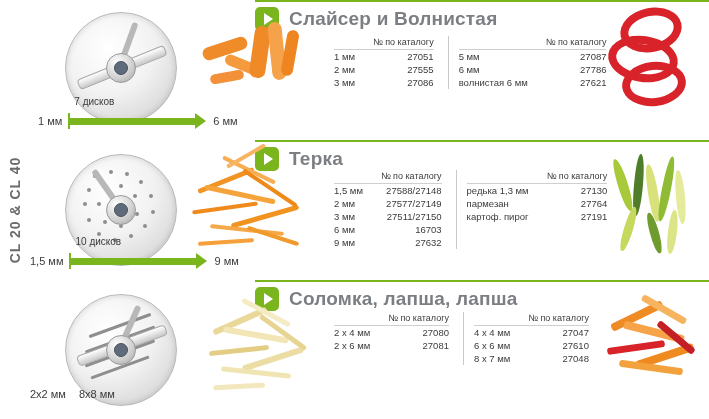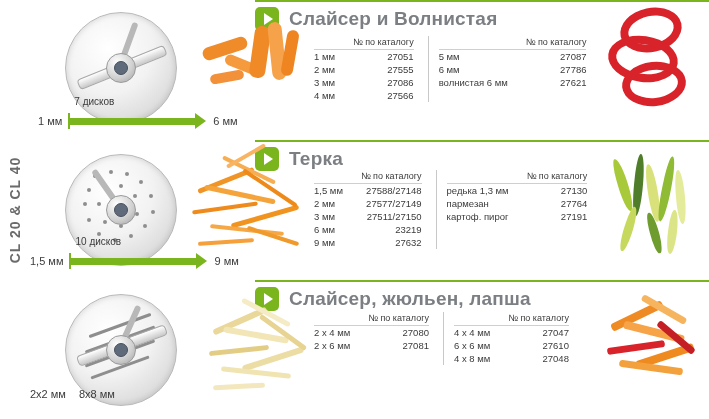--- a/index.html
+++ b/index.html
@@ -46,21 +46,21 @@
     display:block;width:0;height:0;border-left:9px solid #ffffff;
     border-top:6px solid transparent;border-bottom:6px solid transparent;
     margin-left:3px;
   }
   .title{
     font-size:19px;font-weight:bold;color:#7b7f83;letter-spacing:.2px;
     white-space:nowrap;
   }
 
   
-  .tables{position:absolute;left:284px;top:40px;display:flex;}
+  .tables{position:absolute;left:304px;top:40px;display:flex;}
   .tbl{font-size:9.5px;color:#3b3b3b;}
   .tbl table{border-collapse:collapse;}
   .tbl td{padding:1px 0;white-space:nowrap;}
   .tbl td.lbl{padding-right:18px;}
   .tbl td.num{text-align:right;}
   .hdr{
     font-size:9px;color:#3b3b3b;padding-bottom:2px;border-bottom:1px solid #cfcfcf;
   }
   .hdr td{padding-bottom:2px;}
   .colsep{
@@ -169,24 +169,20 @@
                 <td class="lbl">1 мм</td>
                 <td class="num">27051</td>
               </tr>
           <tr>
                 <td class="lbl">2 мм</td>
                 <td class="num">27555</td>
               </tr>
           <tr>
                 <td class="lbl">3 мм</td>
                 <td class="num">27086</td>
-              </tr>
-          <tr>
-                <td class="lbl">4 мм</td>
-                <td class="num">27566</td>
               </tr>
         </tbody>
           </table>
       </div>
       <div class="tbl colsep">
         <table>
           <tbody>
               <tr class="hdr">
                 <td class="lbl"></td>
                 <td class="num">№ по каталогу</td>
@@ -293,21 +289,21 @@
           <tr>
                 <td class="lbl">2 мм</td>
                 <td class="num">27577/27149</td>
               </tr>
           <tr>
                 <td class="lbl">3 мм</td>
                 <td class="num">27511/27150</td>
               </tr>
           <tr>
                 <td class="lbl">6 мм</td>
-                <td class="num">23219</td>
+                <td class="num">16703</td>
               </tr>
           <tr>
                 <td class="lbl">9 мм</td>
                 <td class="num">27632</td>
               </tr>
         </tbody>
           </table>
       </div>
       <div class="tbl colsep">
         <table>
@@ -356,21 +352,21 @@
     </div>
   </div>
 
   <div class="section" id="sec3">
     <div class="sec-rule"></div>
 
     <div class="title-row">
       <div class="play">
           <i></i>
         </div>
-      <div class="title">Слайсер, жюльен, лапша</div>
+      <div class="title">Соломка, лапша, лапша</div>
     </div>
 
     <div class="disc" style="left:35px;top:14px;">
       <div class="plate"></div>
       <div class="slot" style="left:22px;top:30px;width:66px;height:3px;transform:rotate(-20deg);"></div>
       <div class="slot" style="left:18px;top:44px;width:74px;height:3px;transform:rotate(-20deg);"></div>
       <div class="slot" style="left:18px;top:58px;width:74px;height:3px;transform:rotate(-20deg);"></div>
       <div class="slot" style="left:24px;top:72px;width:62px;height:3px;transform:rotate(-20deg);"></div>
       <div class="blade" style="top:46px;transform:rotate(-20deg);"></div>
       <div class="arm" style="transform:rotate(24deg);transform-origin:50% 100%;"></div>
@@ -417,21 +413,21 @@
               </tr>
           <tr>
                 <td class="lbl">4 x 4 мм</td>
                 <td class="num">27047</td>
               </tr>
           <tr>
                 <td class="lbl">6 x 6 мм</td>
                 <td class="num">27610</td>
               </tr>
           <tr>
-                <td class="lbl">4 x 8 мм</td>
+                <td class="lbl">8 x 7 мм</td>
                 <td class="num">27048</td>
               </tr>
         </tbody>
           </table>
       </div>
     </div>
 
     <div class="food" style="left:575px;top:14px;width:100px;height:95px;">
       <div class="strip" style="left:4px;top:18px;width:56px;height:8px;background:#ef8b25;transform:rotate(-26deg);"></div>
       <div class="strip" style="left:18px;top:34px;width:62px;height:8px;background:#f6a447;transform:rotate(14deg);"></div>

